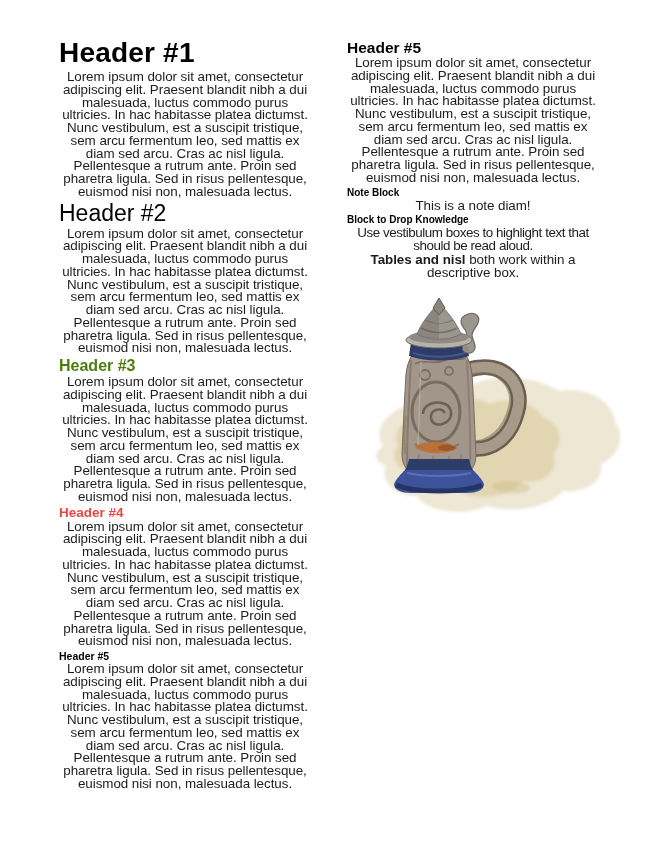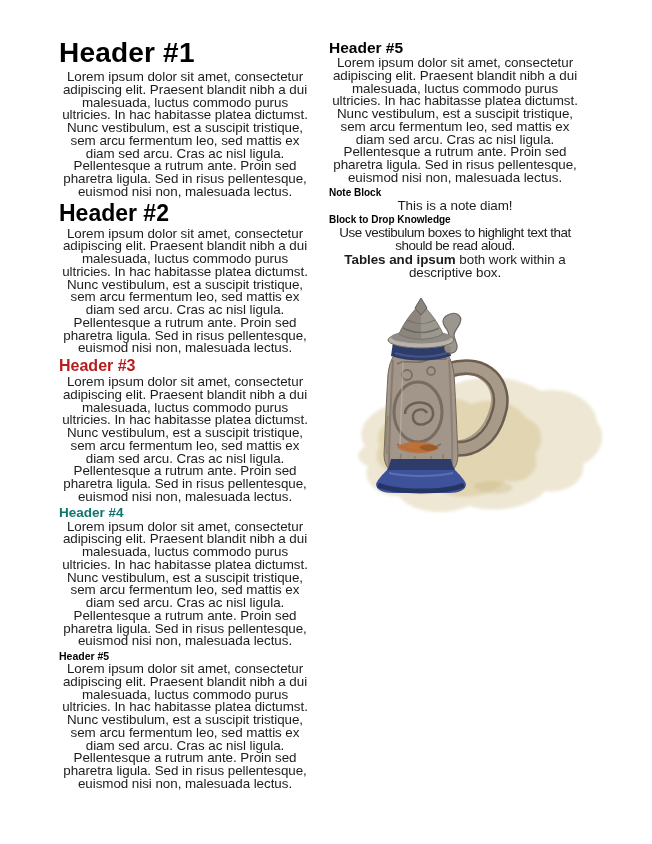--- a/index.html
+++ b/index.html
@@ -4,28 +4,28 @@
 <style>
   html, body { margin: 0; padding: 0; }
   body {
     width: 652px; height: 844px;
     background: #ffffff;
     font-family: "Liberation Sans", "DejaVu Sans", sans-serif;
     color: #1c1c1c;
     overflow: hidden;
   }
   .page { width: 652px; height: 844px; box-sizing: border-box; padding: 40px 0 0 59px; }
-  .columns { display: grid; grid-template-columns: 252px 252px; column-gap: 18px; }
+  .columns { display: grid; grid-template-columns: 252px 252px; column-gap: 36px; }
   .col { min-width: 0; }
 
   .para { font-size: 13.4px; line-height: 12.75px; margin: 0 0 1px; letter-spacing: -0.05px; text-align: center; }
   .h1   { font-size: 28px;   line-height: 26px; margin: 0 0 5px;  font-weight: bold; color:#000; letter-spacing: .2px; }
-  .h2   { font-size: 23px;   line-height: 22px; margin: 3px 0 4px; font-weight: bold; color:#000; }
-  .h3   { font-size: 16px;   line-height: 17px; margin: 2px 0 2px; font-weight: bold; color:#b91c1c; }
-  .h4   { font-size: 13.5px; line-height: 14px; margin: 2px 0 1px; font-weight: bold; color:#0f766e; }
+  .h2   { font-size: 23px;   line-height: 22px; margin: 3px 0 4px; font-weight: normal; color:#000; }
+  .h3   { font-size: 16px;   line-height: 17px; margin: 2px 0 2px; font-weight: bold; color:#4d7c0f; }
+  .h4   { font-size: 13.5px; line-height: 14px; margin: 2px 0 1px; font-weight: bold; color:#ef4444; }
   .h5   { font-size: 10.5px; line-height: 12px; margin: 2px 0 1px; font-weight: bold; color:#000; }
   .h5r  { font-size: 15.5px; line-height: 15px; margin: 0 0 2px;  font-weight: bold; color:#000; }
   .label{ font-size: 10px;   line-height: 12px; margin: 2px 0 1px; font-weight: bold; color:#000; }
   .tight{ letter-spacing: -0.45px; }
   .para strong { letter-spacing: -0.05px; }
 
   .illustration { margin: 16px 0 0 16px; }
 </style>
 </head>
 <body>
@@ -61,21 +61,21 @@
         <div class="h5r">Header #5</div>
         <p class="para">Lorem ipsum dolor sit amet, consectetur adipiscing elit. Praesent blandit nibh a dui malesuada, luctus commodo purus ultricies. In hac habitasse platea dictumst. Nunc vestibulum, est a suscipit tristique, sem arcu fermentum leo, sed mattis ex diam sed arcu. Cras ac nisl ligula. Pellentesque a rutrum ante. Proin sed pharetra ligula. Sed in risus pellentesque, euismod nisi non, malesuada lectus.</p>
       </section>
 
       <div class="label">Note Block</div>
       <p class="para">This is a note diam!</p>
 
       <div class="label">Block to Drop Knowledge</div>
       <p class="para tight">Use vestibulum boxes to highlight text that should be read aloud.</p>
 
-      <p class="para"><strong>Tables and ipsum</strong><span> both work within a descriptive box.</span></p>
+      <p class="para"><strong>Tables and nisl</strong><span> both work within a descriptive box.</span></p>
 
       <svg class="illustration" width="280" height="232" viewBox="0 0 280 232" xmlns="http://www.w3.org/2000/svg">
         <defs>
           <filter id="wc" x="-15%" y="-15%" width="130%" height="130%">
             <feGaussianBlur stdDeviation="1.6"></feGaussianBlur>
           </filter>
         </defs>
 
         <g filter="url(#wc)">
           <path opacity="0.9" d="M 20 150 C 8 132 28 112 50 108 C 58 88 90 78 110 88 C 140 76 175 82 196 95 C 226 90 250 106 252 126 C 263 140 256 160 238 168 C 241 185 222 198 200 195 C 186 212 150 218 124 210 C 100 221 64 216 54 200 C 34 201 16 186 23 170 C 11 165 10 157 20 150 Z" fill="#ece4cf"></path>

